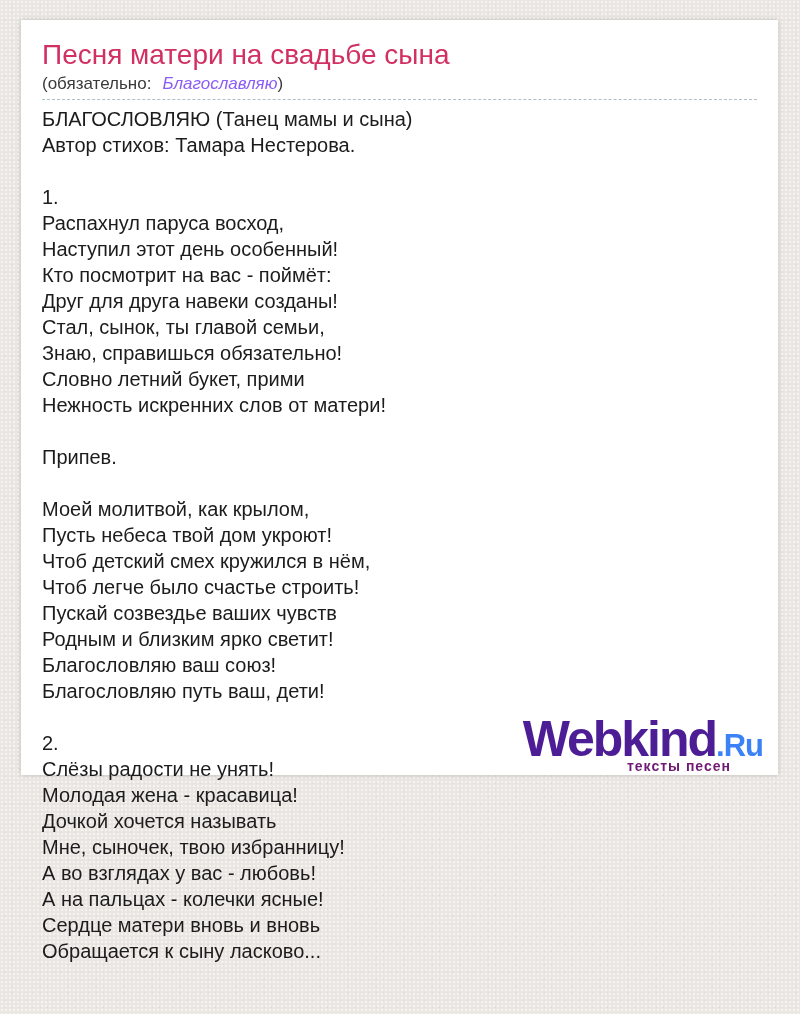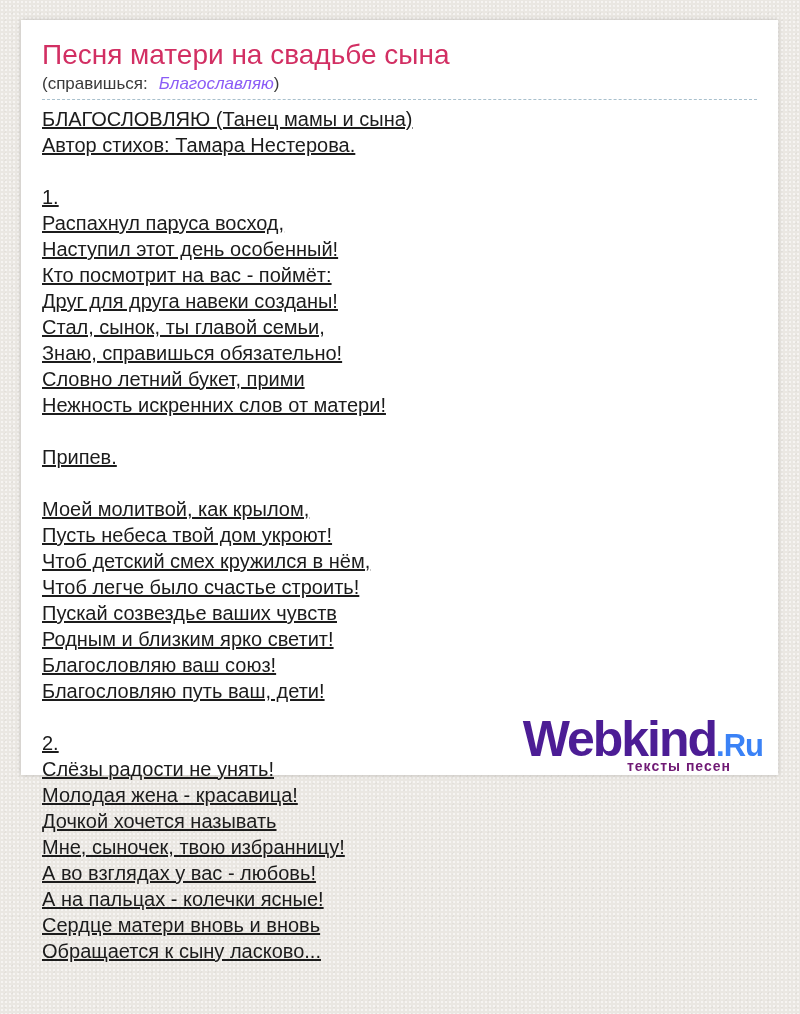--- a/index.html
+++ b/index.html
@@ -51,21 +51,20 @@
     margin-top: 5px;
     border-bottom: 1px dashed #a9c0cd;
     height: 0;
   }
   .lyrics {
     margin-top: 6px;
     font-size: 20px;
     line-height: 26px;
     color: #1c1c1c;
     white-space: pre-line;
-    text-decoration: underline;
   }
   .logo {
     position: absolute;
     right: 15px;
     bottom: 2px;
     text-align: right;
     line-height: 1;
     cursor: pointer;
   }
   .logo-main {
@@ -90,21 +89,21 @@
   }
 </style>
 </head>
 <body>
 
 <div class="card">
 
   <h1 class="title">Песня матери на свадьбе сына</h1>
 
   <div class="subtitle">
-    <span>(справишься:</span><a class="artist-link" href="#">Благославляю</a><span>)</span>
+    <span>(обязательно:</span><a class="artist-link" href="#">Благославляю</a><span>)</span>
   </div>
 
   <div class="separator"></div>
 
   <div class="lyrics">БЛАГОСЛОВЛЯЮ (Танец мамы и сына)
 Автор стихов: Тамара Нестерова.
 
 1.
 Распахнул паруса восход,
 Наступил этот день особенный!

